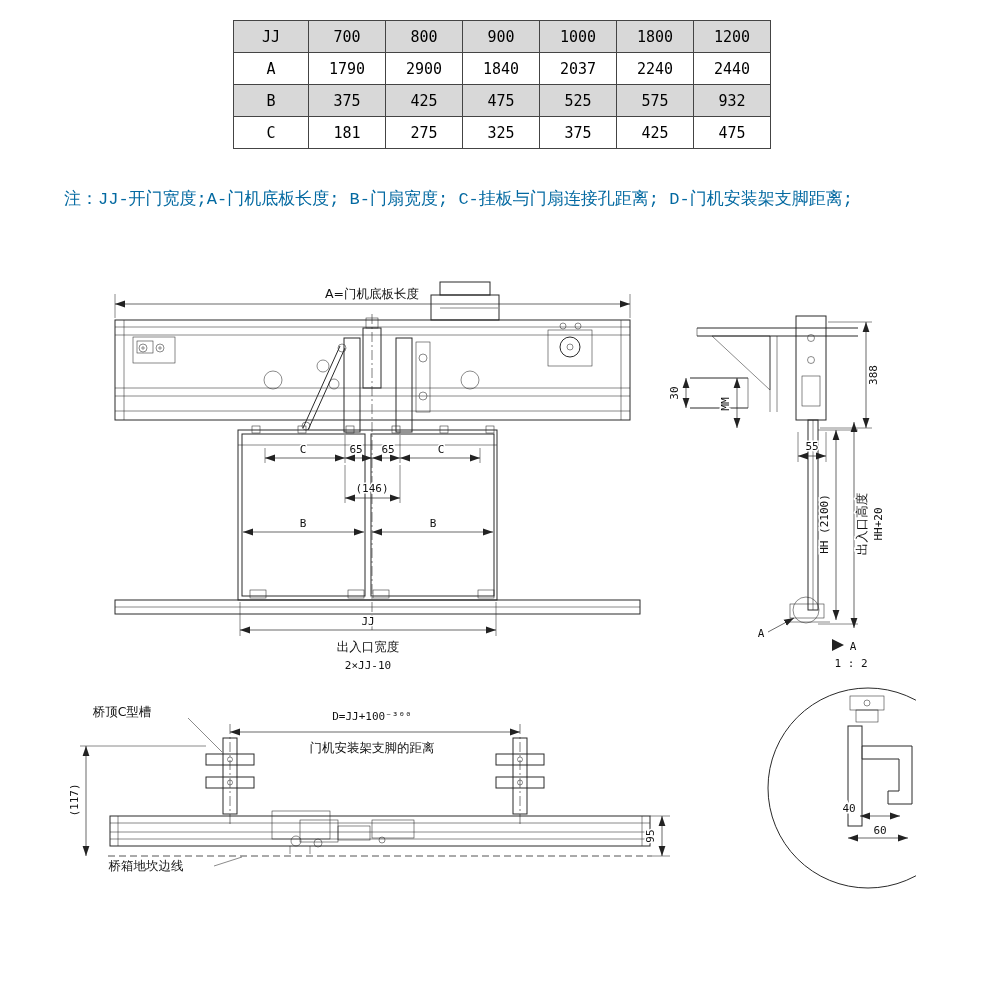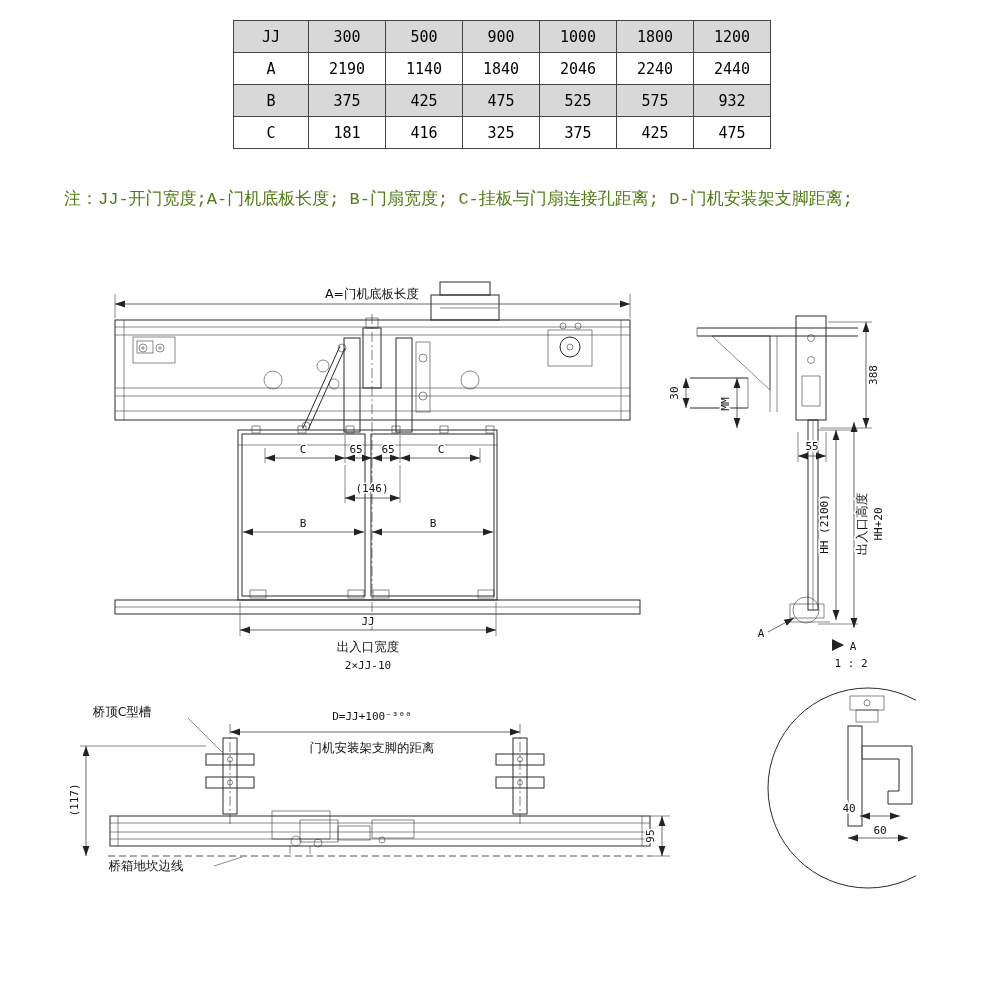--- a/index.html
+++ b/index.html
@@ -8,21 +8,21 @@
 
   
   table.spec{position:absolute;left:233px;top:20px;border-collapse:collapse;
              font-family:"DejaVu Sans Mono",monospace;font-size:15px;color:#000;}
   table.spec td{border:1px solid #444;width:76px;height:31px;text-align:center;padding:0;}
   table.spec td.first{width:74px;}
   table.spec tr.stripe td{background:#d8d8d8;}
 
   
   .notes{position:absolute;left:38px;top:186px;width:938px;
-         font-family:"Liberation Mono",monospace;color:#4d7c0f;}
+         font-family:"Liberation Mono",monospace;color:#0369a1;}
   .note-cn{padding-left:26px;font-size:17px;line-height:27px;margin-bottom:3px;white-space:nowrap;}
   .note-en{font-size:16.5px;line-height:26px;}
 
   
   svg.drawing{position:absolute;left:0;top:280px;}
   .ln{stroke:#2a2a2a;stroke-width:1;fill:none;}
   .tn{stroke:#2a2a2a;stroke-width:0.55;fill:none;}
   .dim{stroke:#2a2a2a;stroke-width:0.7;fill:none;}
   .cl{stroke:#2a2a2a;stroke-width:0.6;stroke-dasharray:10 3 2 3;fill:none;}
   .dash{stroke:#2a2a2a;stroke-width:0.8;stroke-dasharray:7 4;fill:none;}
@@ -33,49 +33,49 @@
 </style>
 </head>
 <body>
 
 <div class="page">
 
   <table class="spec">
     <tbody>
         <tr class="stripe">
       <td class="first">JJ</td>
-      <td>300</td>
-      <td>500</td>
+      <td>700</td>
+      <td>800</td>
       <td>900</td>
       <td>1000</td>
       <td>1800</td>
       <td>1200</td>
     </tr>
     <tr>
       <td class="first">A</td>
-      <td>2190</td>
-      <td>1140</td>
+      <td>1790</td>
+      <td>2900</td>
       <td>1840</td>
-      <td>2046</td>
+      <td>2037</td>
       <td>2240</td>
       <td>2440</td>
     </tr>
     <tr class="stripe">
       <td class="first">B</td>
       <td>375</td>
       <td>425</td>
       <td>475</td>
       <td>525</td>
       <td>575</td>
       <td>932</td>
     </tr>
     <tr>
       <td class="first">C</td>
       <td>181</td>
-      <td>416</td>
+      <td>275</td>
       <td>325</td>
       <td>375</td>
       <td>425</td>
       <td>475</td>
     </tr>
   </tbody>
     </table>
 
   <div class="notes">
     <div class="note-cn">注：JJ-开门宽度;A-门机底板长度; B-门扇宽度; C-挂板与门扇连接孔距离; D-门机安装架支脚距离;</div>

